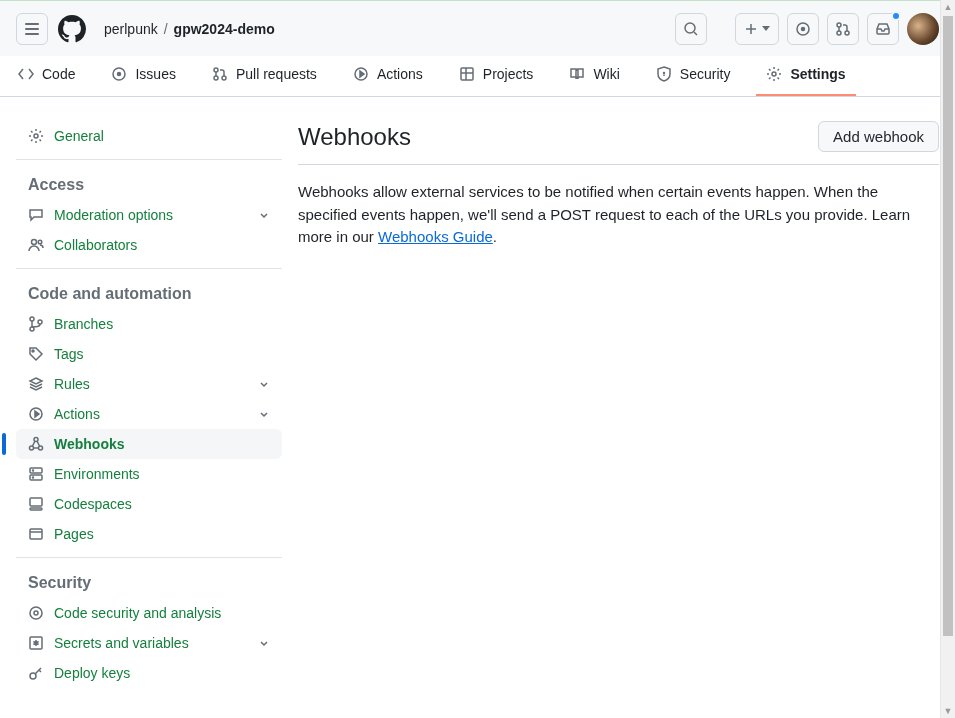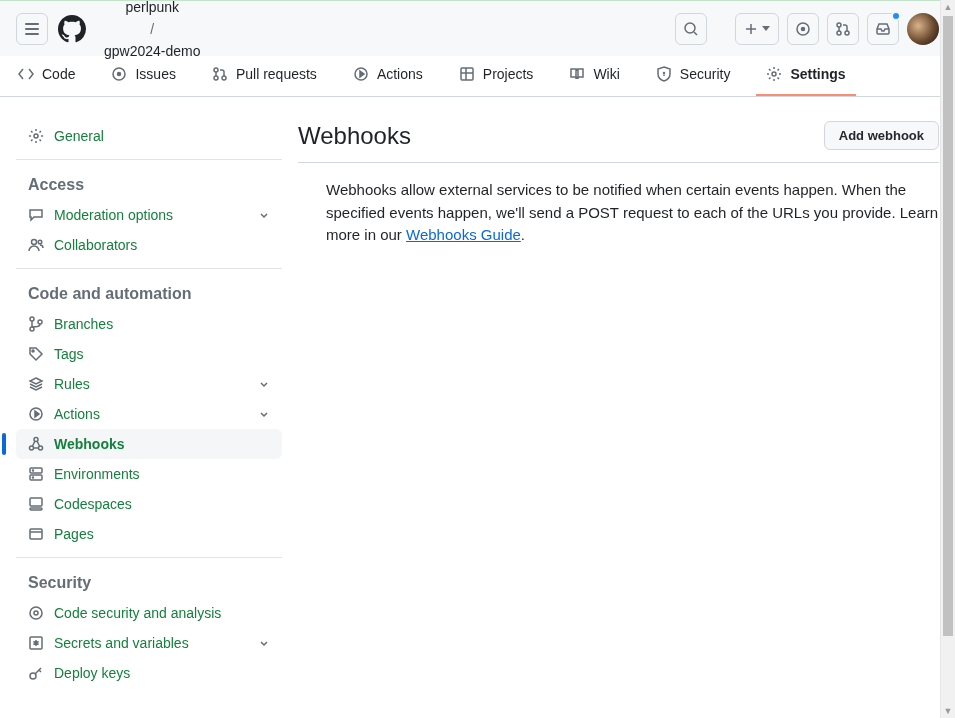--- a/index.html
+++ b/index.html
@@ -44,24 +44,24 @@
   .hamburger { display:flex; flex-direction:column; gap:3px; }
   .hamburger span { width:14px; height:2px; background:#656d76; border-radius:1px;}
   .logo {
     width: 32px;
     height: 32px;
     display: flex;
     align-items: center;
     justify-content: center;
     cursor: pointer;
   }
-  .breadcrumb { display: flex; align-items: center; gap: 6px; padding-left: 8px; flex-direction: column; }
+  .breadcrumb { display: flex; align-items: center; gap: 6px; padding-left: 8px; }
   .breadcrumb .owner { color: #1f2328; }
   .breadcrumb .sep { color: #656d76; }
-  .breadcrumb .repo { font-weight: 400; color: #1f2328; }
+  .breadcrumb .repo { font-weight: 700; color: #1f2328; }
   .header-right {
     display: flex;
     align-items: center;
     gap: 8px;
   }
   .btn-plus { position:relative; display:flex; align-items:center; justify-content:center; gap:4px; width:44px; }
   .notif-dot {
     position: absolute;
     top: -3px; right: -3px;
     width: 10px; height: 10px;
@@ -162,30 +162,29 @@
   }
   .page-title {
     font-size: 24px;
     font-weight: 400;
   }
   .add-btn {
     background: #f6f8fa;
     border: 1px solid #d0d7de;
     border-radius: 6px;
     padding: 6px 14px;
-    font-size: 13px;
-    font-weight: 700;
+    font-size: 15px;
+    font-weight: 400;
     cursor: pointer;
     color: #24292f;
   }
   .desc {
     font-size: 15px;
     line-height: 1.5;
     color: #1f2328;
-    margin-left: 28px;
   }
   .desc a { color: #0969da; text-decoration: underline; }
 
   .scrollbar {
     position: absolute;
     right: 0; top: 0; bottom: 0;
     width: 15px;
     background: #f1f1f1;
     border-left: 1px solid #e5e5e5;
     display:flex;

